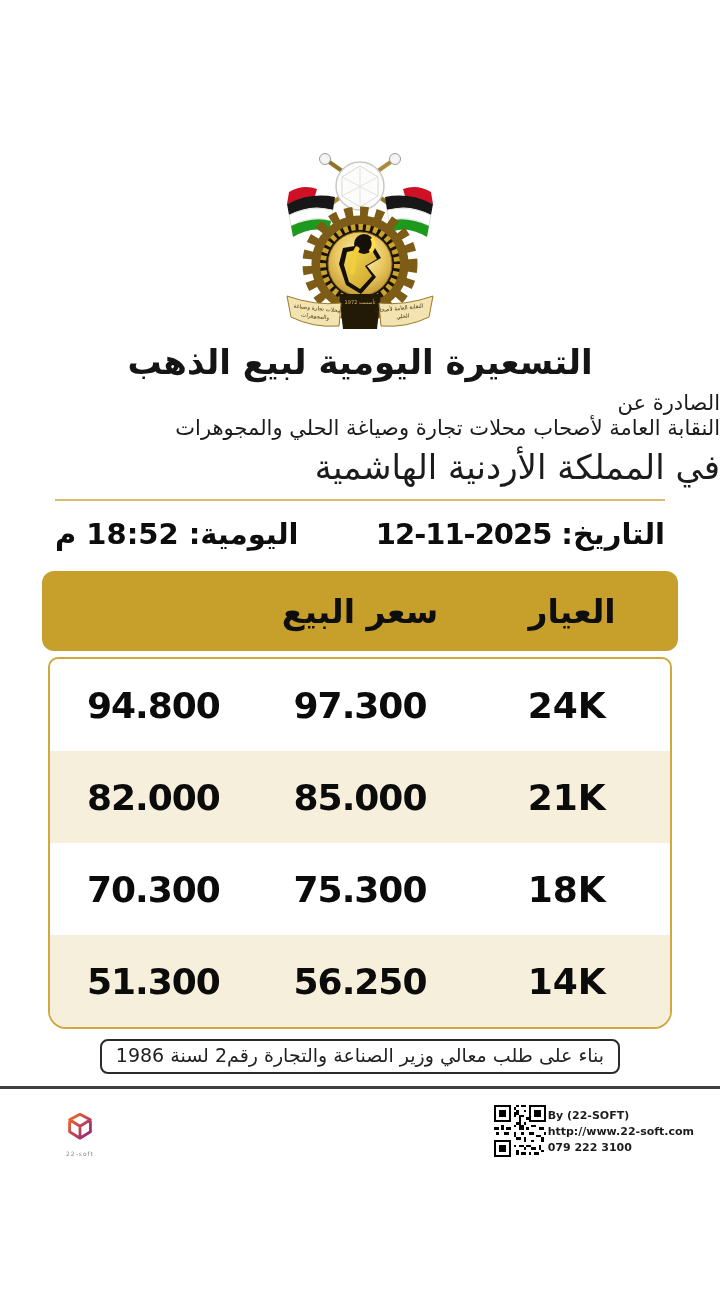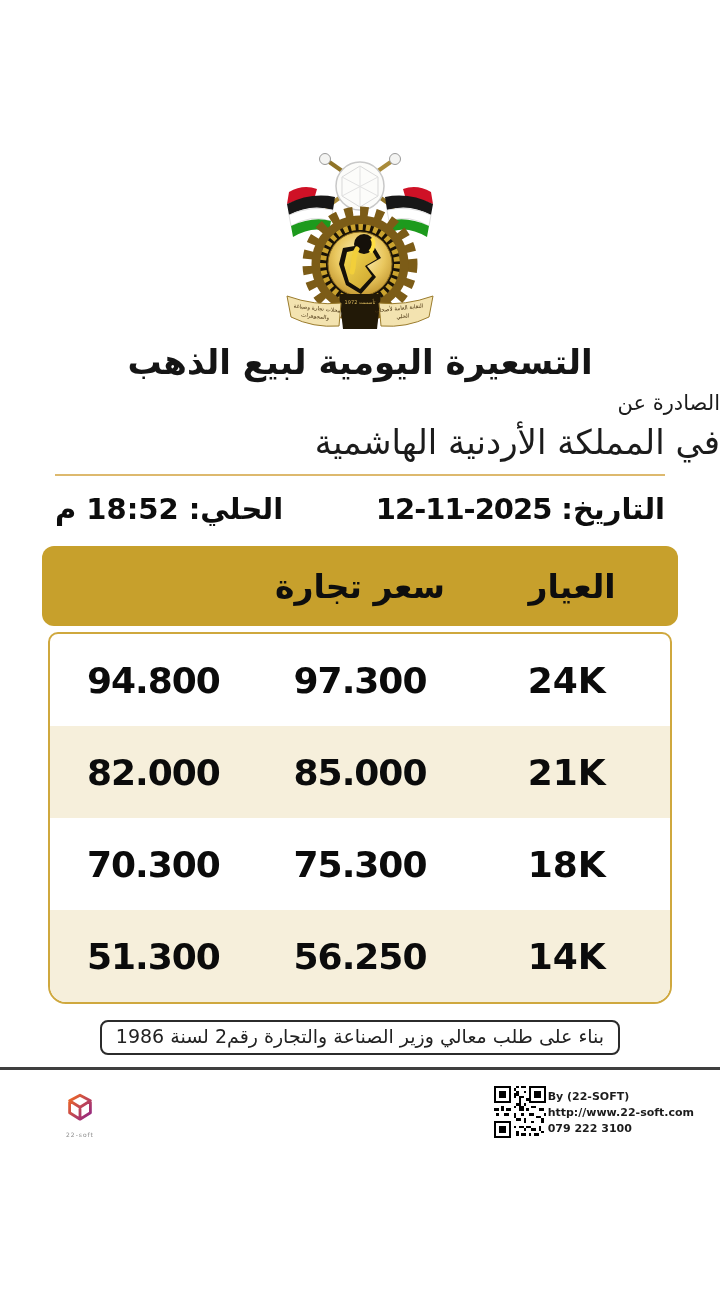--- a/index.html
+++ b/index.html
@@ -33,21 +33,21 @@
             display:grid;grid-template-columns:1fr 1fr 1fr;align-items:center;text-align:center;
             font-size:33px;font-weight:bold;color:#0e0e0e;}
   .tbl-body{direction:rtl;margin:6px 48px 0;border:2px solid #cfa83e;
             border-radius:10px 10px 18px 18px;overflow:hidden;background:#fff;}
   .tbl-row{height:92px;display:grid;grid-template-columns:1fr 1fr 1fr;align-items:center;
            text-align:center;font-size:36px;font-weight:bold;color:#0b0b0b;}
   .tbl-row.alt{background:#f6efdb;}
   .num{direction:ltr;letter-spacing:-1px;}
 
   
-  .note-wrap{text-align:center;padding-top:16px;}
+  .note-wrap{text-align:center;padding-top:10px;}
   .note-box{direction:rtl;display:inline-block;border:2px solid #2b2b2b;border-radius:8px;
             padding:3px 14px 6px;font-size:19px;color:#222;}
 
   
   .footer-line{margin-top:12px;border:0;border-top:3px solid #3f3f3f;width:100%;}
   .footer{display:flex;justify-content:space-between;align-items:flex-start;
           padding:8px 26px 0 50px;}
   .soft-logo{width:60px;text-align:center;padding-top:4px;}
   .soft-logo .caption{font-size:6px;color:#8a8a8a;letter-spacing:1px;margin-top:1px;}
   .contact{display:flex;gap:2px;align-items:flex-start;}
@@ -128,39 +128,40 @@
         <text x="42" y="164" font-size="5.5" fill="#4a3410" text-anchor="middle" transform="rotate(6 42 164)">محلات تجارة وصياغة</text>
         <text x="40" y="172" font-size="5.5" fill="#4a3410" text-anchor="middle" transform="rotate(6 40 172)">والمجوهرات</text>
         <text x="85" y="158" font-size="5" fill="#d9b85c" text-anchor="middle">تأسست 1972</text>
       </g>
     </svg>
   </div>
 
   <h1 class="title">التسعيرة اليومية لبيع الذهب</h1>
   <div class="issued">
     <div class="issued-1">الصادرة عن</div>
+    <div class="issued-2">النقابة العامة لأصحاب محلات تجارة وصياغة الحلي والمجوهرات</div>
     <div class="issued-3">في المملكة الأردنية الهاشمية</div>
   </div>
 
   <hr class="gold-line">
 
   <div class="dt-row">
     <div class="dt-group">
       <span>التاريخ:</span>
       <span class="num">12-11-2025</span>
     </div>
     <div class="dt-group">
-      <span>الحلي:</span>
+      <span>اليومية:</span>
       <span>18:52 م</span>
     </div>
   </div>
 
   <div class="tbl-head">
     <div>العيار</div>
-    <div>سعر تجارة</div>
+    <div>سعر البيع</div>
   </div>
 
   <div class="tbl-body">
     <div class="tbl-row">
       <div>24K</div>
       <div class="num">97.300</div>
       <div class="num">94.800</div>
     </div>
     <div class="tbl-row alt">
       <div>21K</div>

